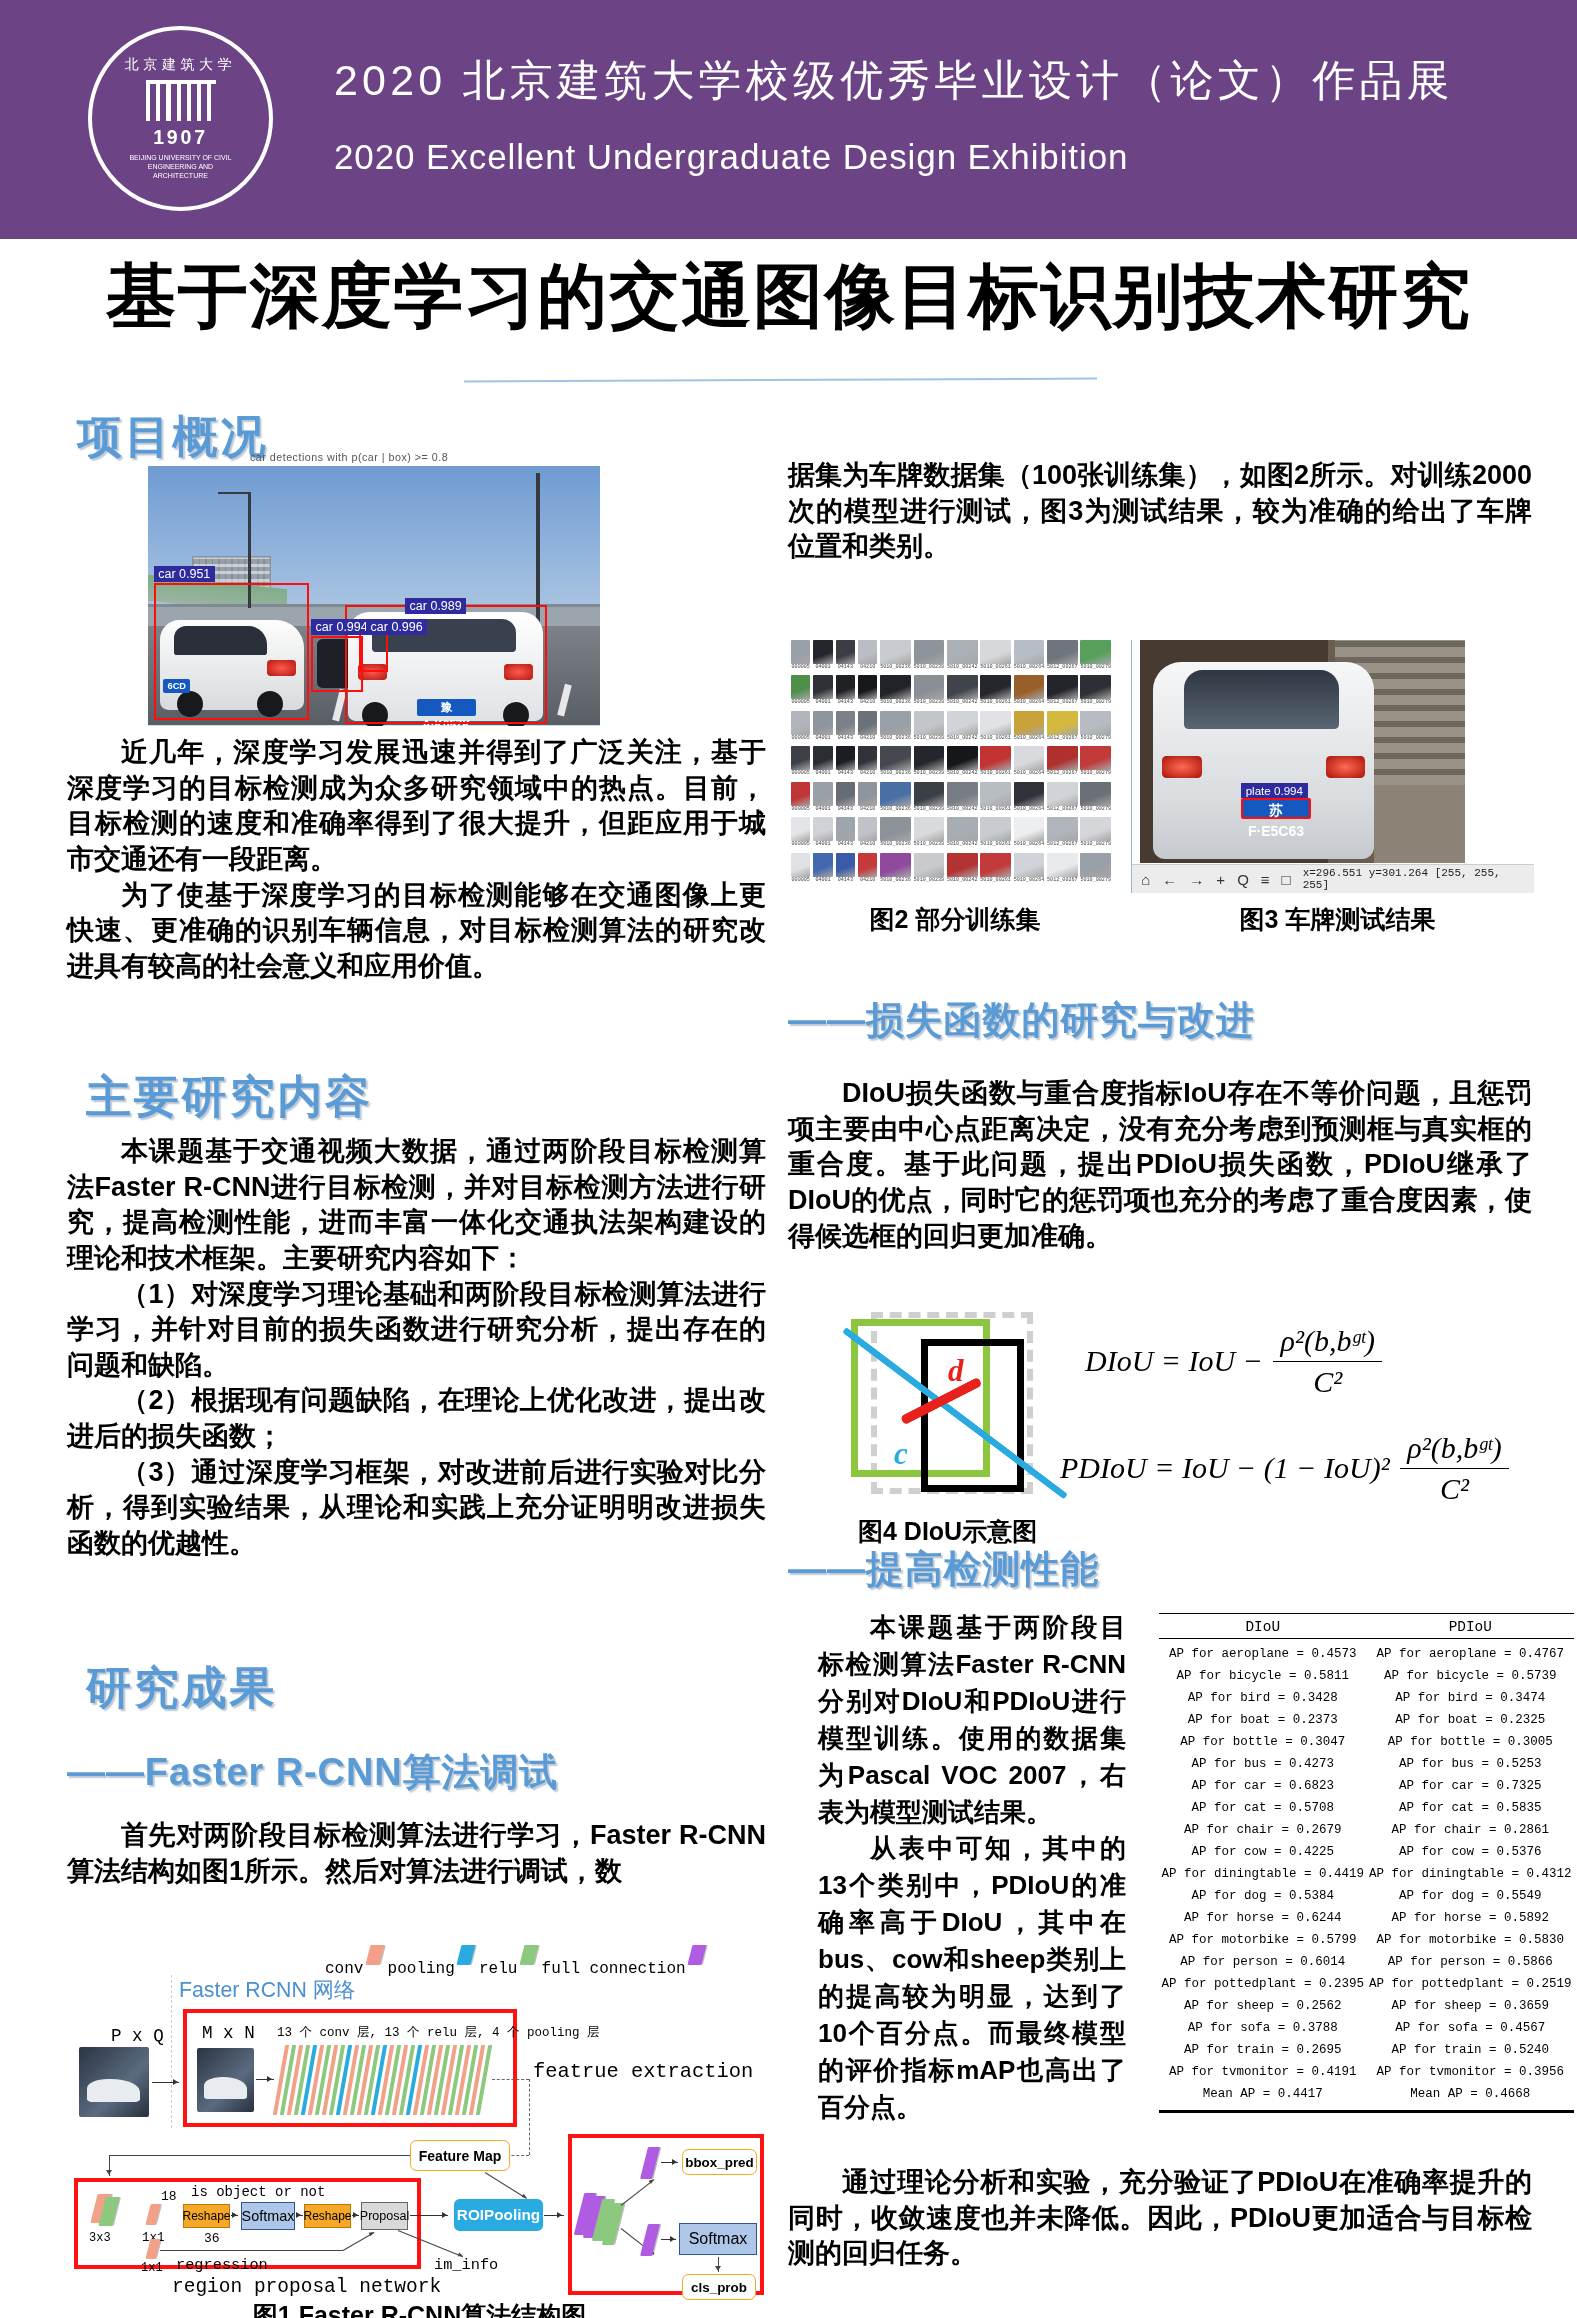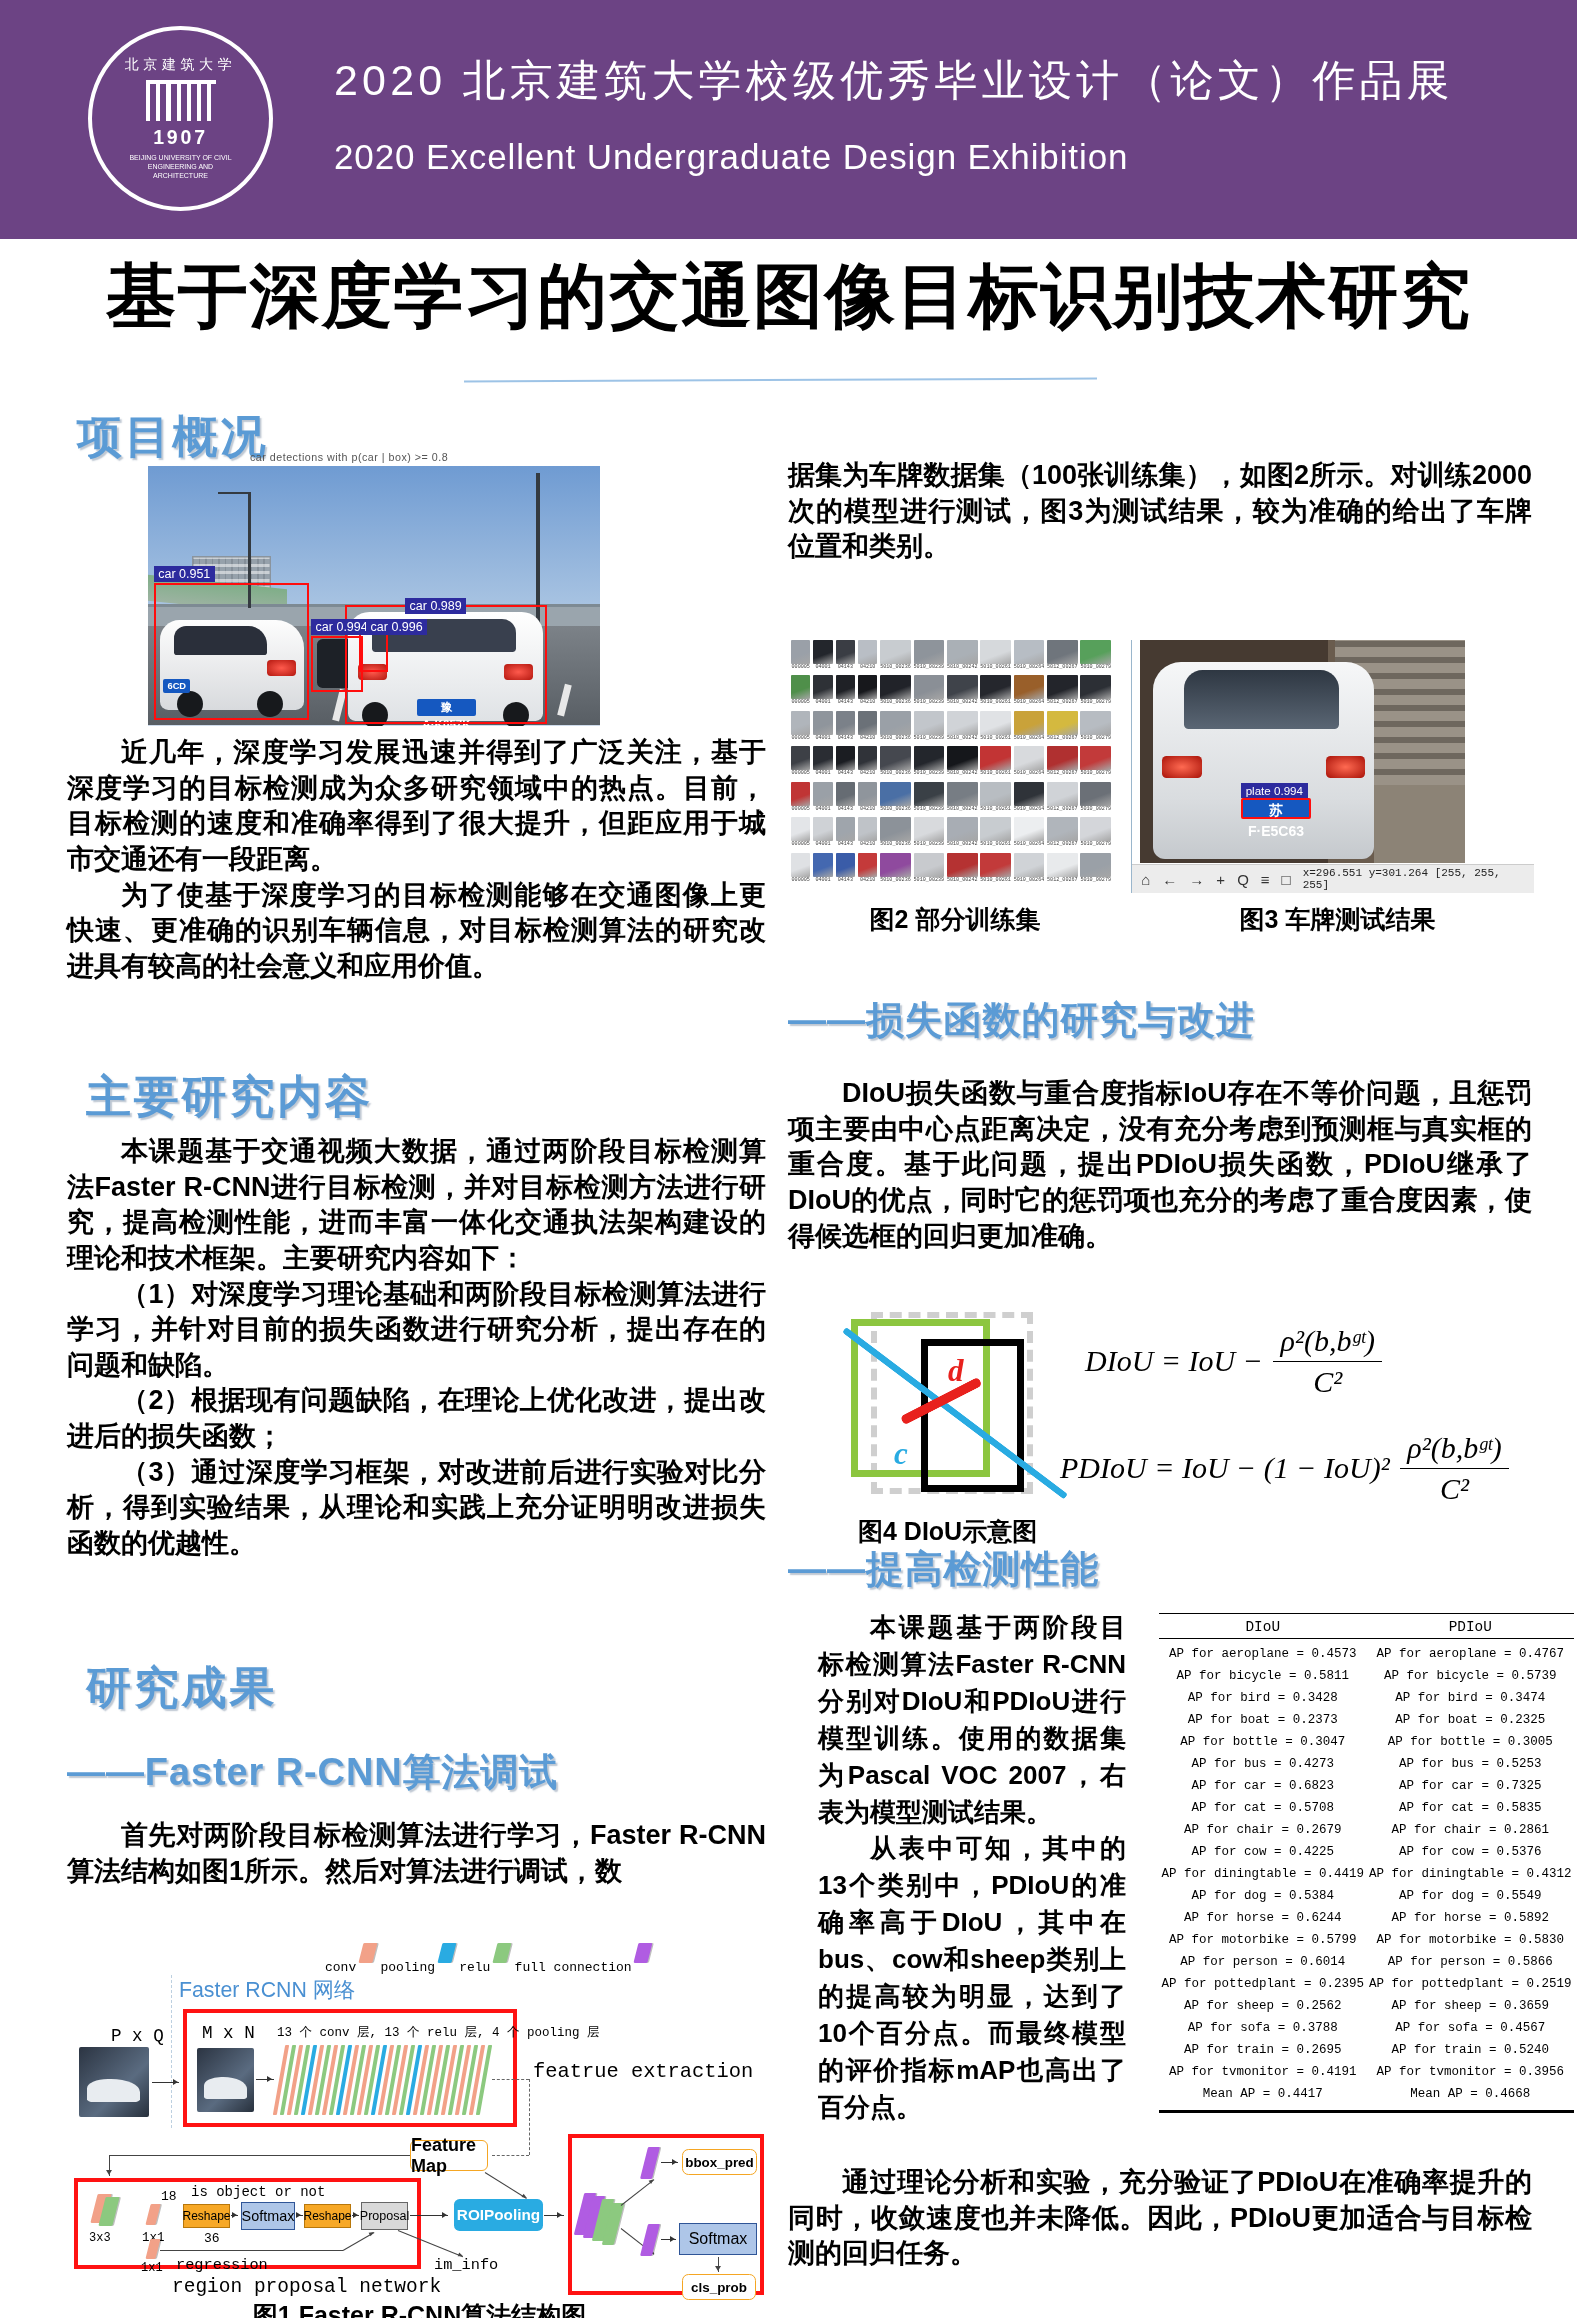--- a/index.html
+++ b/index.html
@@ -46,21 +46,21 @@
   .carM { position:absolute; left:169px; top:173px; width:41px; height:49px; background:#1d2127; border-radius:5.6px; }
   .carM2 { position:absolute; left:213px; top:169px; width:25px; height:36px; background:#2a2f3a; border-radius:3.7px; }
   .wheel { position:absolute; width:26px; height:26px; background:#17191c; border-radius:50%; }
   .bbox { position:absolute; border:2.8px solid #ff0d0d; }
   .det { position:absolute; background:#2d2b9e; color:#fff; font-size:12.5px; padding:0.9px 4.6px; white-space:nowrap; }
   .plate { position:absolute; background:#1558c0; color:#fff; font-weight:700; text-align:center; border-radius:1.9px; }
   
   .fig1 { position:absolute; left:65px; top:1931px; width:705px; height:373px; font-family:"Liberation Mono", monospace; }
   .leg { position:absolute; top:0; display:flex; align-items:center; gap:5.6px; }
   .chip { width:14px; height:19.5px; transform:skewX(-14deg); border-radius:1.4px; box-shadow:1.4px 0 0 rgba(0,0,0,.25); }
-  .leg span { font-size:13px;margin-top:29px; }
+  .leg span { font-size:16px;margin-top:29px; }
   .netlbl { position:absolute; left:114px; top:44px; color:#4a90d2; font-size:21.3px; font-family:"Liberation Sans",sans-serif; }
   .vguide { position:absolute; left:106px; top:44px; height:153px; border-left:0.9px dashed #bcd0e0; }
   .redbox { position:absolute; border:4.6px solid #ff1212; }
   .mono { position:absolute; font-family:"Liberation Mono",monospace; }
   .thumb { position:absolute; background:linear-gradient(135deg,#2b3442,#5a6b80 60%,#27303c); border-radius:1.9px; overflow:hidden; }
   .thumb i { position:absolute; left:12%; top:45%; width:75%; height:34%; background:#e8ecf0; border-radius:40% 55% 12% 12%; }
   .stack { position:absolute; display:flex; gap:2.8px; align-items:center; }
   .lay { width:4.2px; height:70px; transform:skewX(-10deg); border-radius:0.9px; }
   .ybox { position:absolute; border:1.9px solid #f5a623; border-radius:6.5px; background:#fff; font-weight:700; display:flex; align-items:center; justify-content:center; font-family:"Liberation Sans",sans-serif; }
   .obox { position:absolute; background:#f7a827; border:1.4px solid #b8770b; display:flex; align-items:center; justify-content:center; font-family:"Liberation Sans",sans-serif; }
@@ -258,21 +258,21 @@
         <div class="lay" style="background: rgb(242, 161, 136);"></div>
         <div class="lay" style="background: rgb(140, 201, 127);"></div>
         <div class="lay" style="background: rgb(242, 161, 136);"></div>
         <div class="lay" style="background: rgb(140, 201, 127);"></div>
       </div>
     <div class="mono" style="left:468px; top:129px; font-size:20.4px;">featrue extraction</div>
 
     <div class="dline" style="left:427px; top:148px; width:37px;"></div>
     <div class="dlinev" style="left:464px; top:148px; height:76px;"></div>
     <div class="dline" style="left:427px; top:224px; width:37px;"></div>
-    <div class="ybox" style="left:345px; top:209px; width:78px; height:31px; font-size:18px;border-radius:6px;">Feature Map</div>
+    <div class="ybox" style="left:345px; top:209px; width:100px; height:31px; font-size:14px;">Feature Map</div>
     <div class="sline" style="left:44px; top:224px; width:301px;"></div>
     <div class="slinev" style="left:44px; top:224px; height:21px;"></div>
     <div class="diag" style="left:420px; top:241px; width:49px; transform:rotate(32deg);"></div>
 
     <div class="redbox" style="left:9.3px; top:247px; width:347px; height:91px;"></div>
     <div class="pchip" style="left:29px; top:263px; width:14px; height:29px; background:#f2a188;"></div>
     <div class="pchip" style="left:37px; top:266px; width:14px; height:29px; background:#8cc97f;"></div>
     <div class="mono" style="left:24px; top:300px; font-size:12px;">3x3</div>
     <div class="pchip" style="left:83px; top:273px; width:10.2px; height:21.3px; background:#f2a188;"></div>
     <div class="mono" style="left:96px; top:258px; font-size:13px;">18</div>

